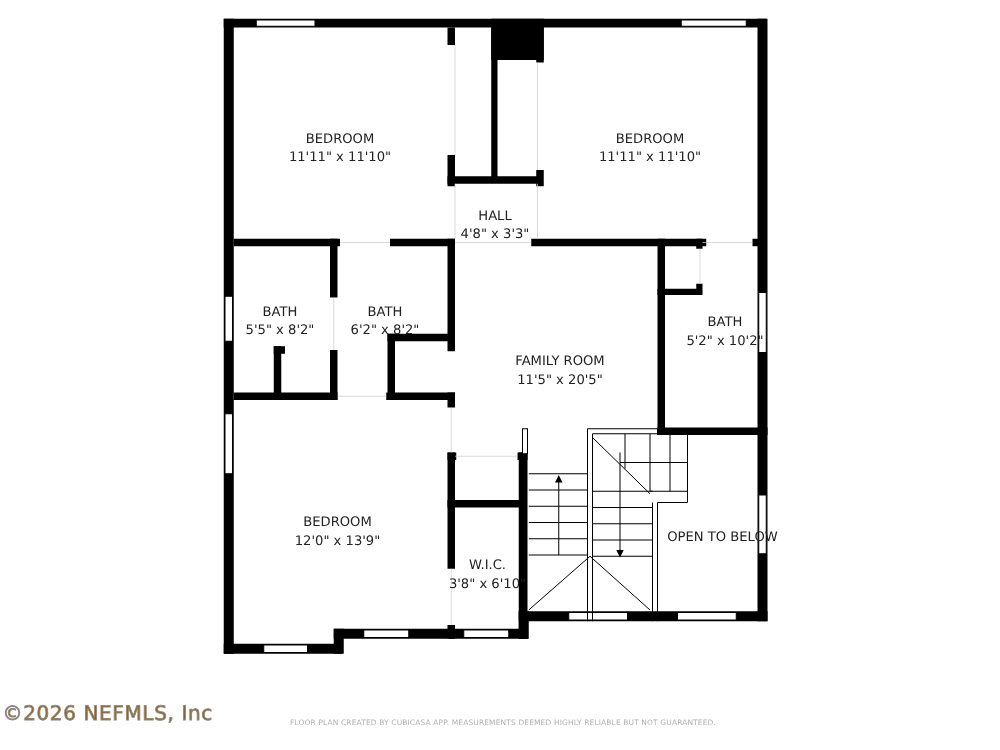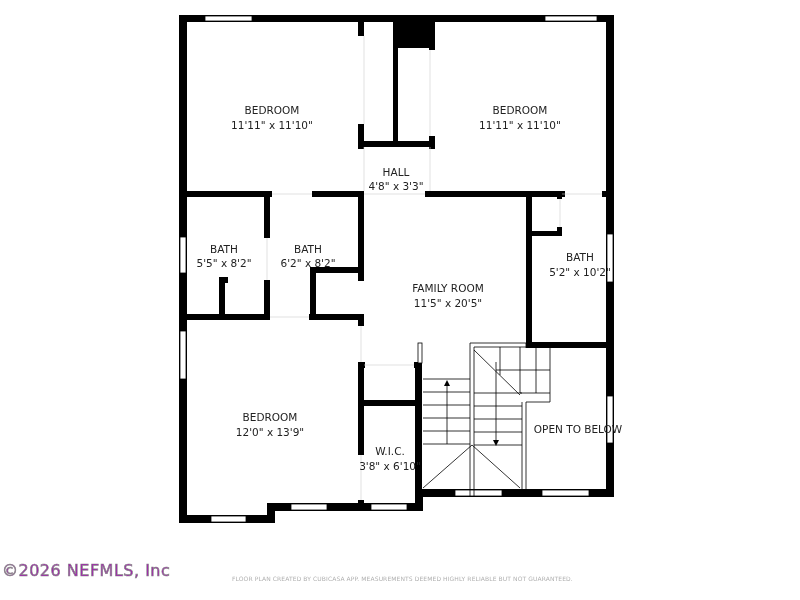--- a/index.html
+++ b/index.html
@@ -4,21 +4,21 @@
   <style>
     html, body { margin: 0; padding: 0; background: #ffffff; }
     body { width: 800px; height: 600px; position: relative; overflow: hidden; font-family: "DejaVu Sans", sans-serif; }
     #plan { position: absolute; left: 0; top: 0; width: 800px; height: 600px; }
     .wall { fill: #000000; }
     .win { fill: #ffffff; stroke: #000000; stroke-width: 0.8; }
     .stair { fill: none; stroke: #000000; stroke-width: 0.8; }
     .thin { fill: none; stroke: #cccccc; stroke-width: 0.6; }
     .room-name, .room-dim { font-family: "DejaVu Sans", sans-serif; font-size: 10.5px; fill: #222222; text-anchor: middle; }
     .tick { fill: #000000; }
-    .copyright { position: absolute; left: 2px; top: 561px; font-family: "DejaVu Sans", sans-serif; font-size: 16px; color: #a21caf; -webkit-text-stroke: 0.7px #8a8a8a; letter-spacing: 0.5px; }
+    .copyright { position: absolute; left: 2px; top: 561px; font-family: "DejaVu Sans", sans-serif; font-size: 16px; color: #a16207; -webkit-text-stroke: 0.7px #8a8a8a; letter-spacing: 0.5px; }
     .disclaimer { position: absolute; left: 232px; top: 575px; font-family: "DejaVu Sans", sans-serif; font-size: 6px; color: #b0b0b0; letter-spacing: 0.1px; }
   </style>
 </head>
 <body>
 
 <svg id="plan" viewBox="0 0 800 600" xmlns="http://www.w3.org/2000/svg">
 
   <g>
 
     <rect class="wall" x="179" y="15" width="434" height="7"></rect>

